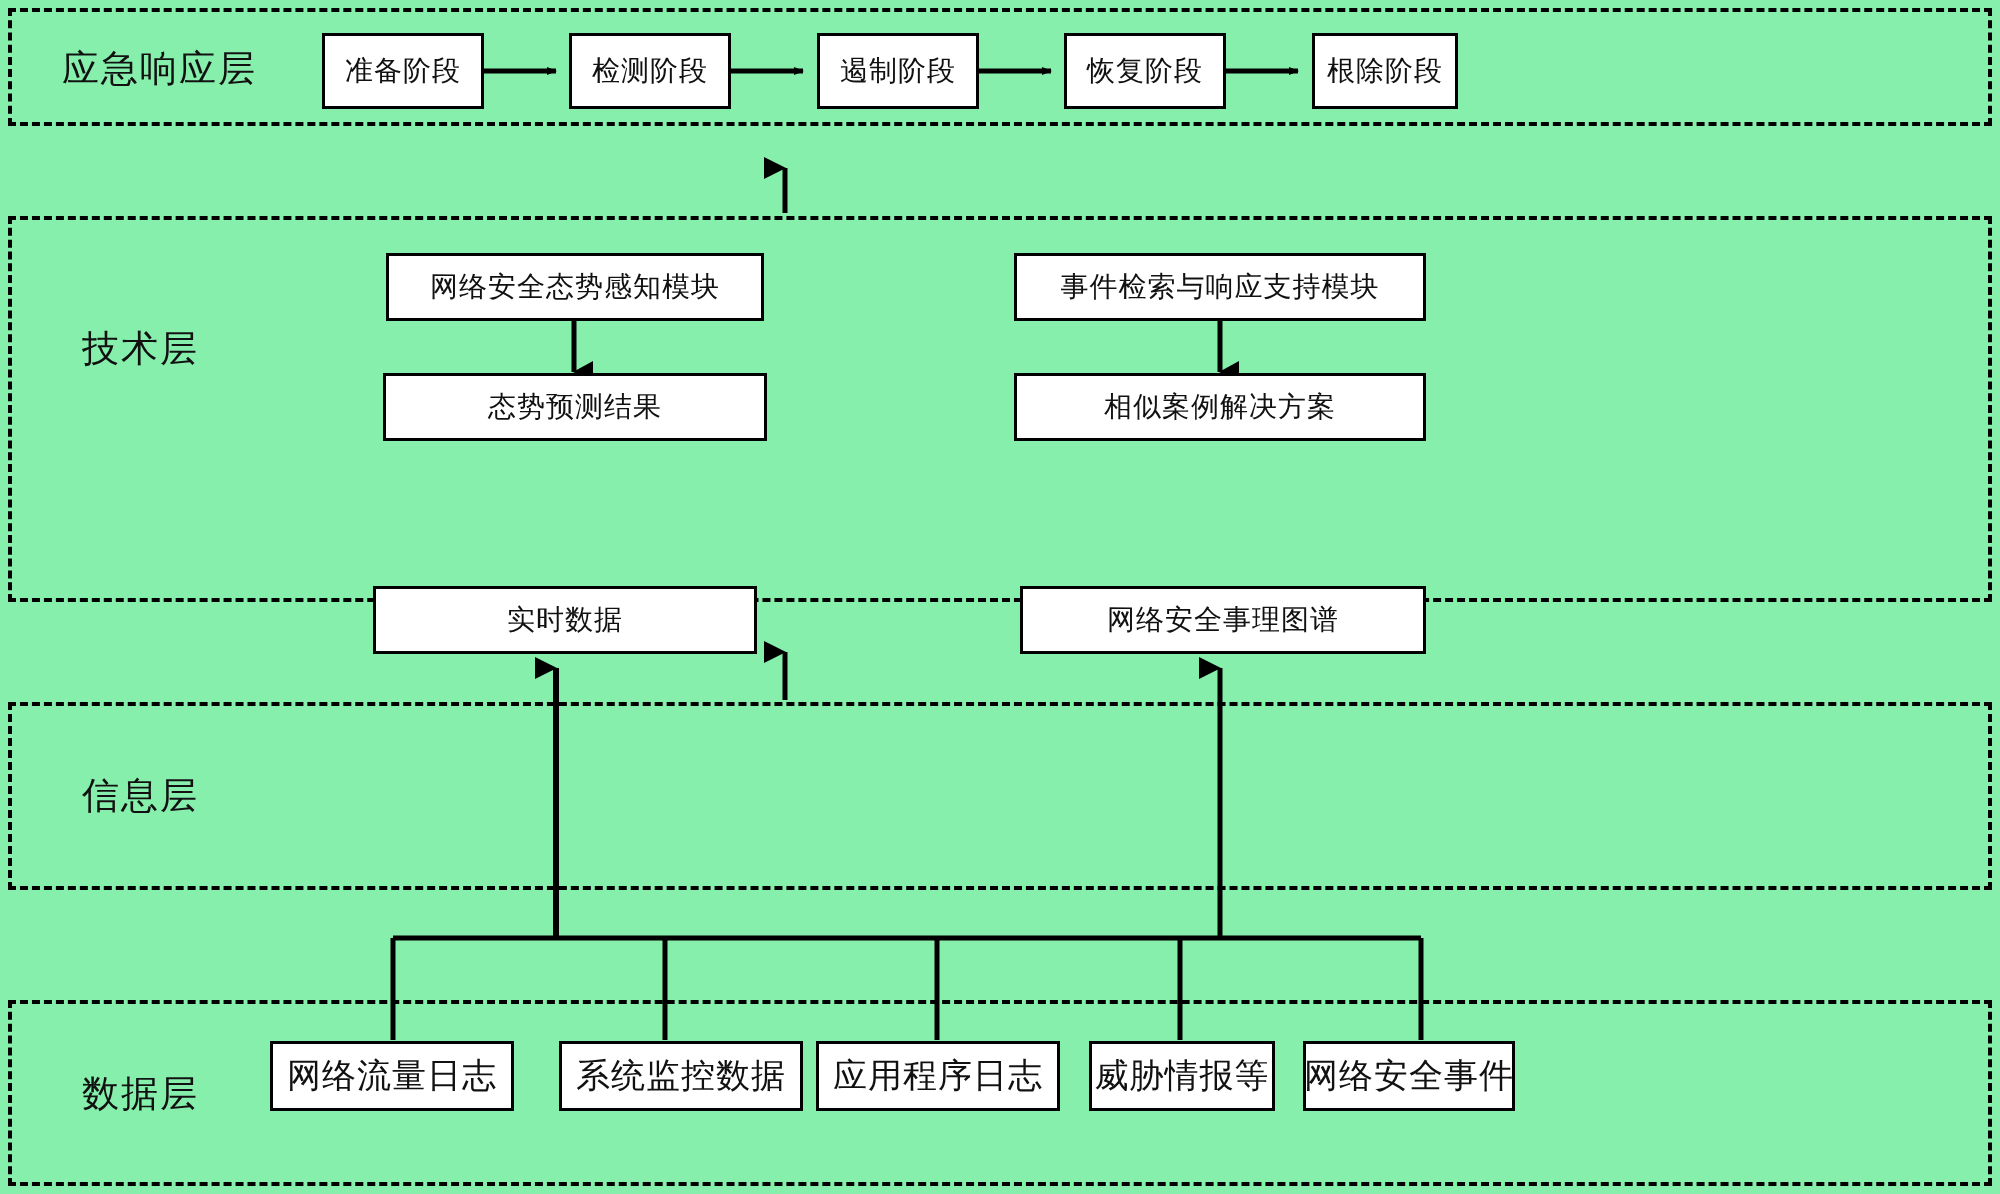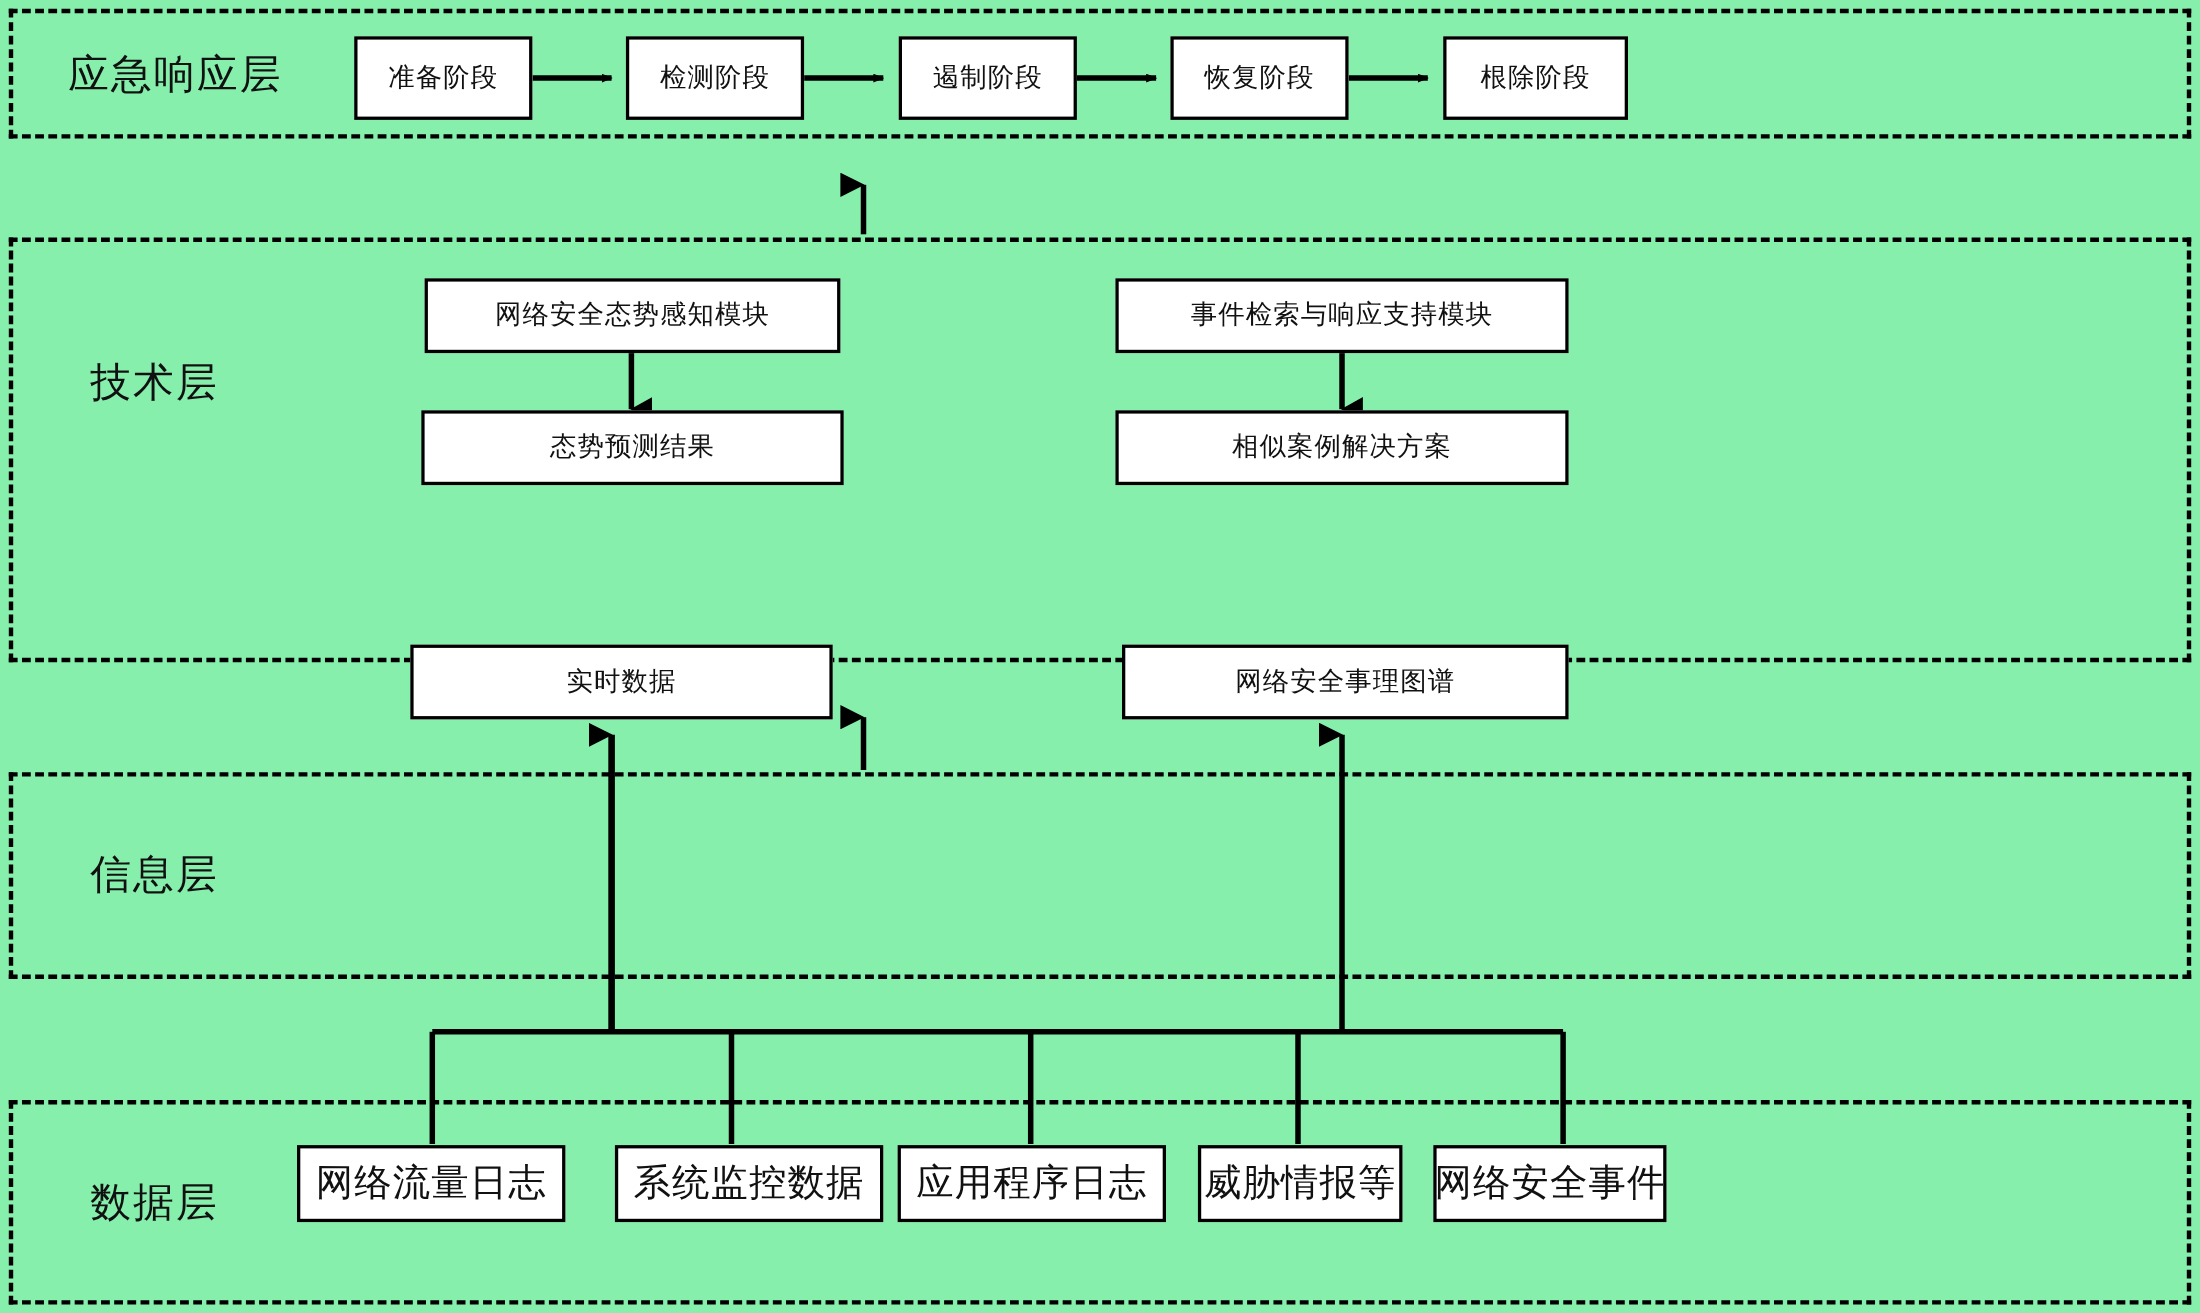--- a/index.html
+++ b/index.html
@@ -35,21 +35,21 @@
   }
   
   .node {
     position: absolute;
     box-sizing: border-box;
     border: 3px solid #000000;
     background: #ffffff;
     display: flex;
     align-items: center;
     justify-content: center;
-    font-size: 24px;
+    font-size: 28px;
     color: #111111;
     letter-spacing: 1px;
     white-space: nowrap;
     line-height: 1;
   }
   .node.small { font-size: 34px; }
   
   .conn-svg {
     position: absolute;
     left: 0;
@@ -141,21 +141,21 @@
   </svg>
 
   <div class="node" style="left:322px; top:33px; width:162px; height:76px;">准备阶段</div>
 
   <div class="node" style="left:569px; top:33px; width:162px; height:76px;">检测阶段</div>
 
   <div class="node" style="left:817px; top:33px; width:162px; height:76px;text-align:center;">遏制阶段</div>
 
   <div class="node" style="left:1064px; top:33px; width:162px; height:76px;">恢复阶段</div>
 
-  <div class="node" style="left:1312px; top:33px; width:168px; height:76px;">根除阶段</div>
+  <div class="node" style="left:1312px; top:33px; width:146px; height:76px;">根除阶段</div>
 
   <div class="node" style="left:386px; top:253px; width:378px; height:68px;">网络安全态势感知模块</div>
 
   <div class="node" style="left:1014px; top:253px; width:412px; height:68px;">事件检索与响应支持模块</div>
 
   <div class="node" style="left:383px; top:373px; width:384px; height:68px;">态势预测结果</div>
 
   <div class="node" style="left:373px; top:586px; width:384px; height:68px;">实时数据</div>
 
   <div class="node" style="left:1014px; top:373px; width:412px; height:68px;">相似案例解决方案</div>

